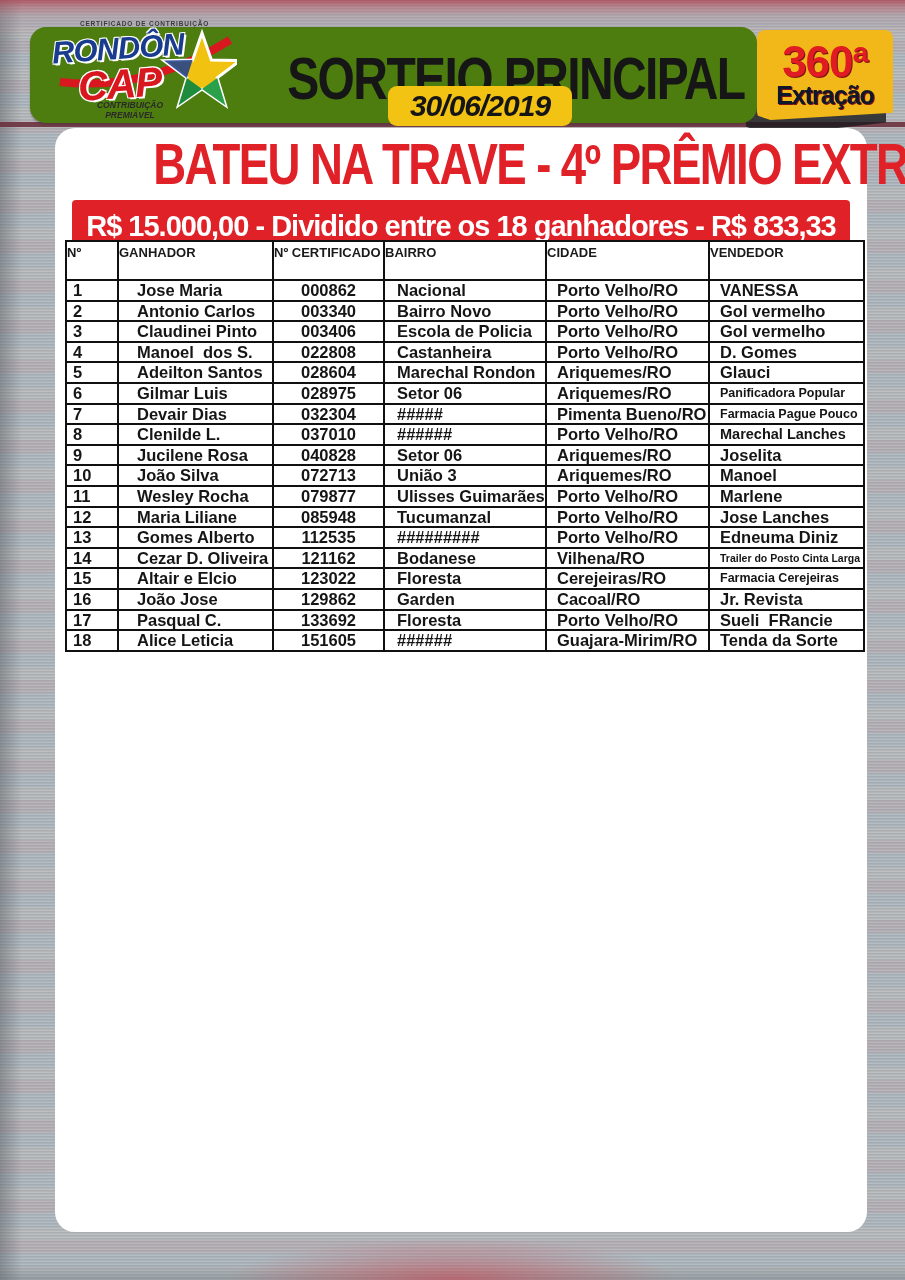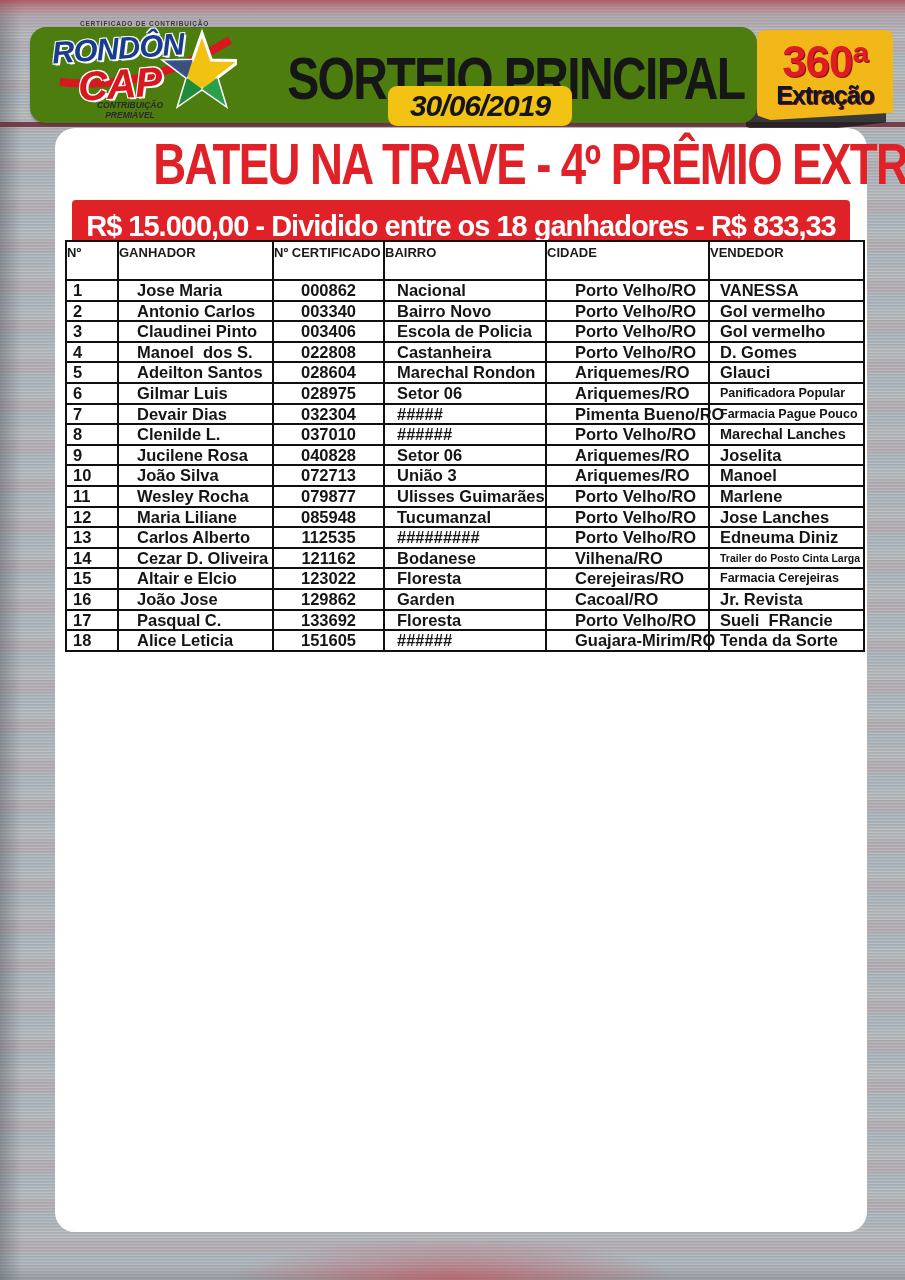--- a/index.html
+++ b/index.html
@@ -73,21 +73,21 @@
   .winners th{height:34px;vertical-align:top;text-align:left;font-size:13px;font-weight:bold;
       color:#1a1a1a;padding-top:3px;white-space:nowrap;}
   .winners td{height:18.6px;vertical-align:middle;}
   .winners td span{display:block;font-weight:bold;font-size:16.5px;color:#151515;
       white-space:pre;line-height:1;}
   .th0,.c0 span{padding-left:6px;}
   .th1,.c1 span{padding-left:18px;}
   .th2{padding-left:4px;}
   .c2 span{text-align:center;padding-left:0;}
   .th3,.c3 span{padding-left:12px;}
-  .th4,.c4 span{padding-left:10px;margin-left:18px;}
+  .th4,.c4 span{padding-left:10px;}
   .th5,.c5 span{padding-left:10px;}
 </style>
 </head>
 <body>
 
 <div class="canvas">
   <div class="bg"></div>
   <div class="maroon-line"></div>
 
   <div class="header-card">
@@ -389,21 +389,21 @@
             </td>
             <td class="c5">
               <span>Jose Lanches</span>
             </td>
           </tr>
           <tr>
             <td class="c0">
               <span>13</span>
             </td>
             <td class="c1">
-              <span>Carlos Alberto</span>
+              <span>Gomes Alberto</span>
             </td>
             <td class="c2">
               <span>112535</span>
             </td>
             <td class="c3">
               <span>#########</span>
             </td>
             <td class="c4">
               <span>Porto Velho/RO</span>
             </td>

